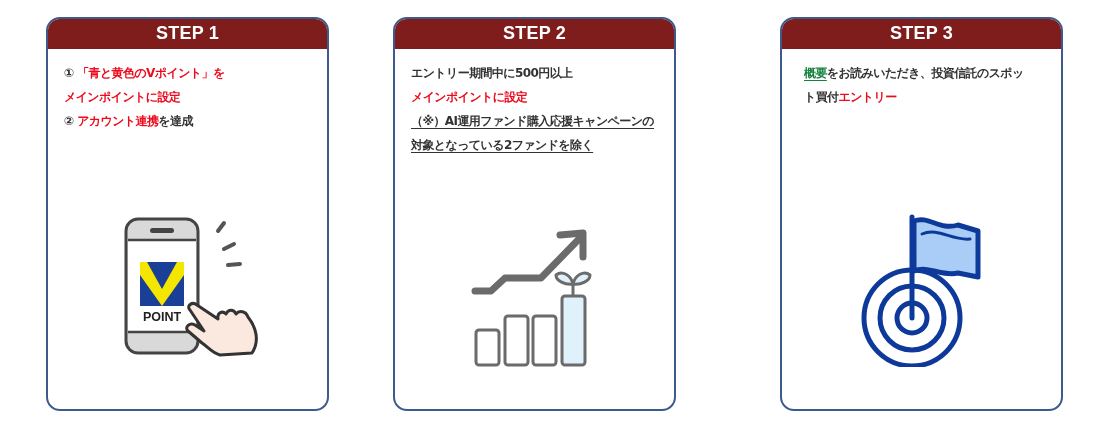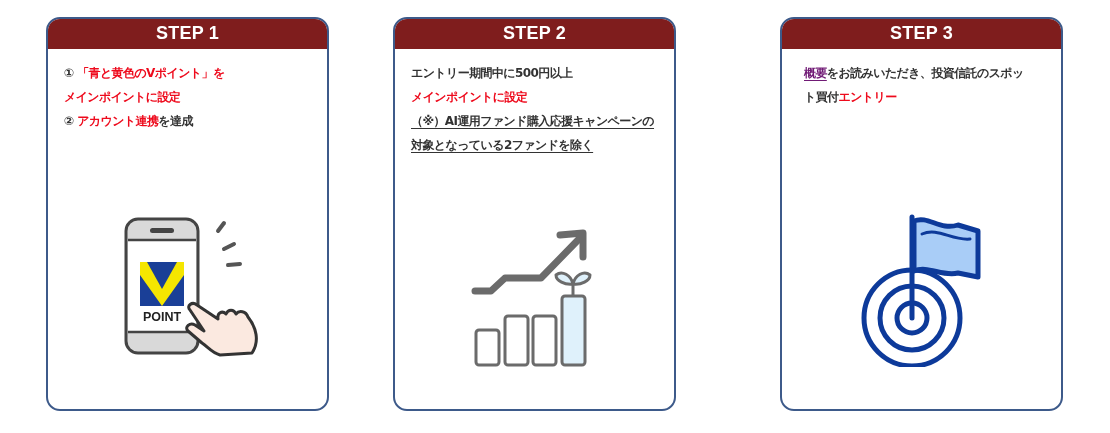--- a/index.html
+++ b/index.html
@@ -26,21 +26,21 @@
     .card-body {
       padding: 12px 14px 0 16px;
       font-size: 12px; font-weight: bold; line-height: 24px; color: #333;
       letter-spacing: -0.6px;
     }
     .c2 .card-body { }
     .c3 .card-body { padding-left: 22px; }
     .red { color: #ee0a1c; }
     .dark { color: #333; }
     .ul { text-decoration: underline; text-underline-offset: 3px; }
-    .link { color: #701a75; text-decoration: underline; text-underline-offset: 3px; cursor: pointer; }
+    .link { color: #15803d; text-decoration: underline; text-underline-offset: 3px; cursor: pointer; }
     .illus { position: absolute; }
     .c1 .illus { left: 52px; top: 188px; }
     .c2 .illus { left: 66px; top: 200px; }
     .c3 .illus { left: 68px; top: 188px; }
   </style>
 </head>
 <body>
 
 <div class="steps">
 

